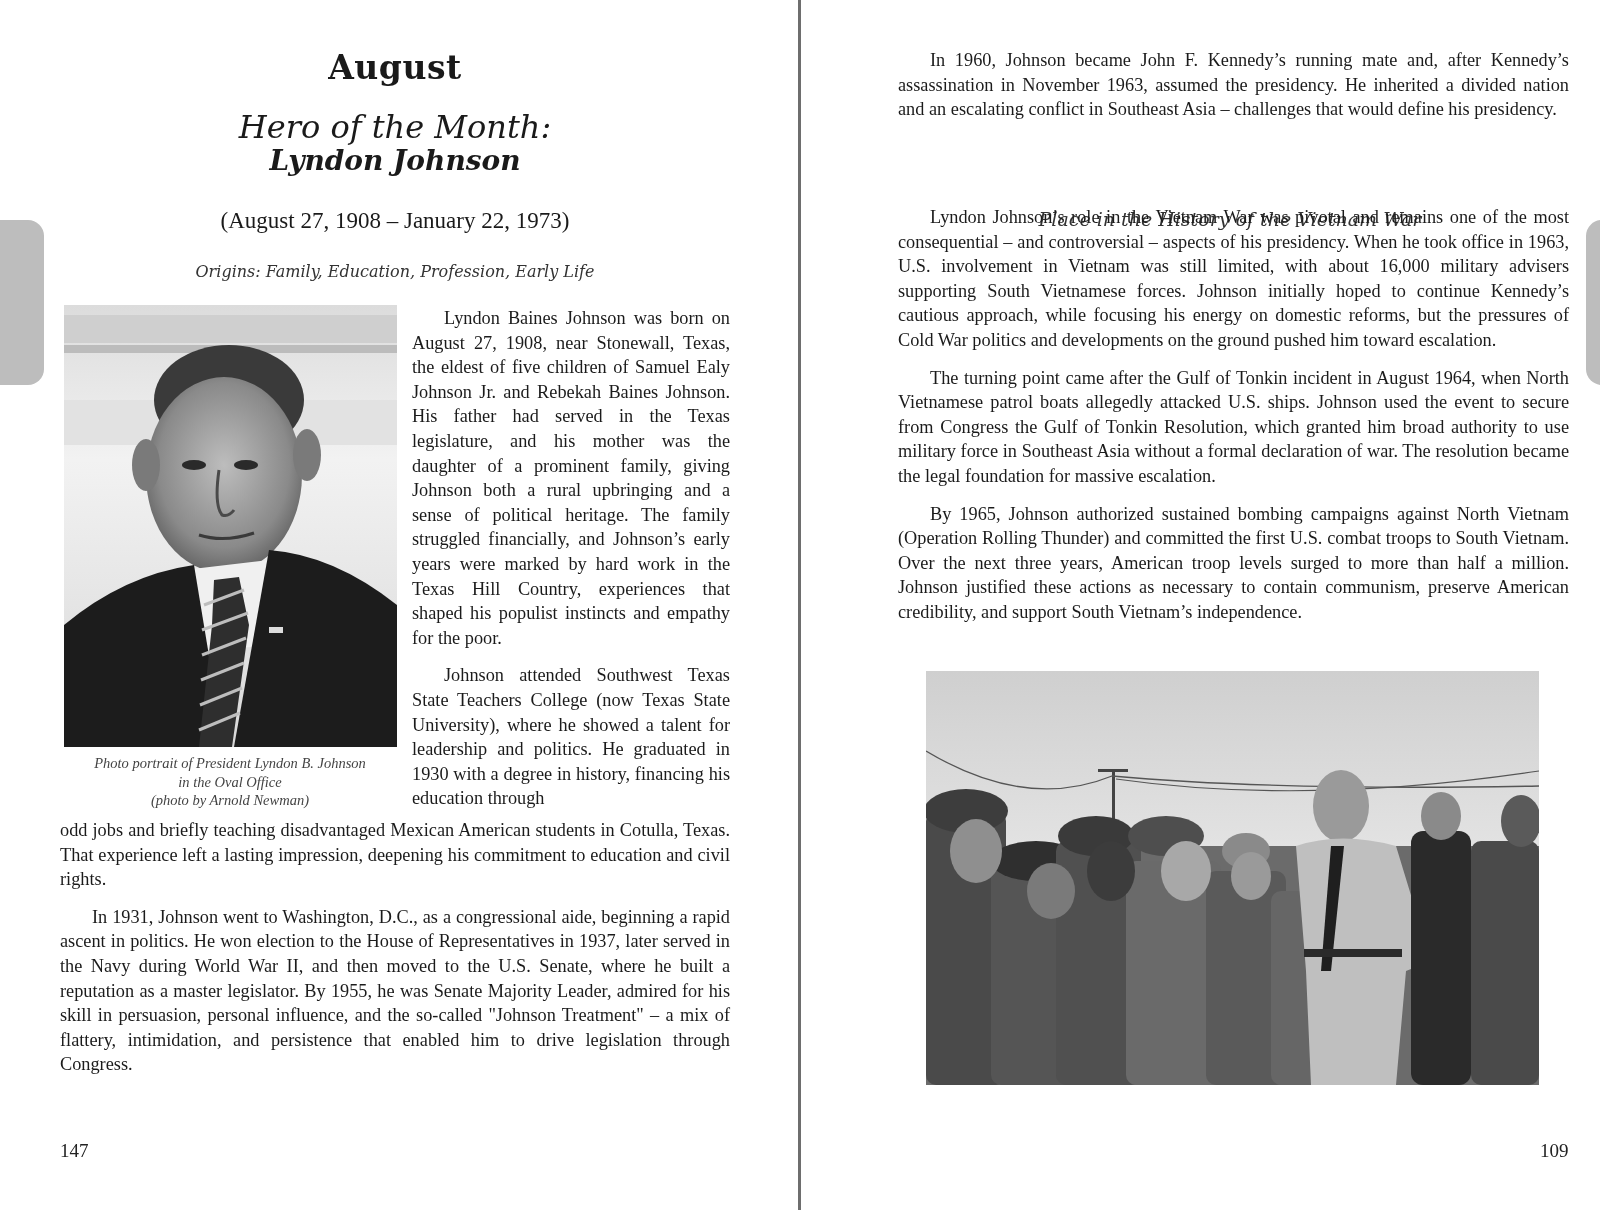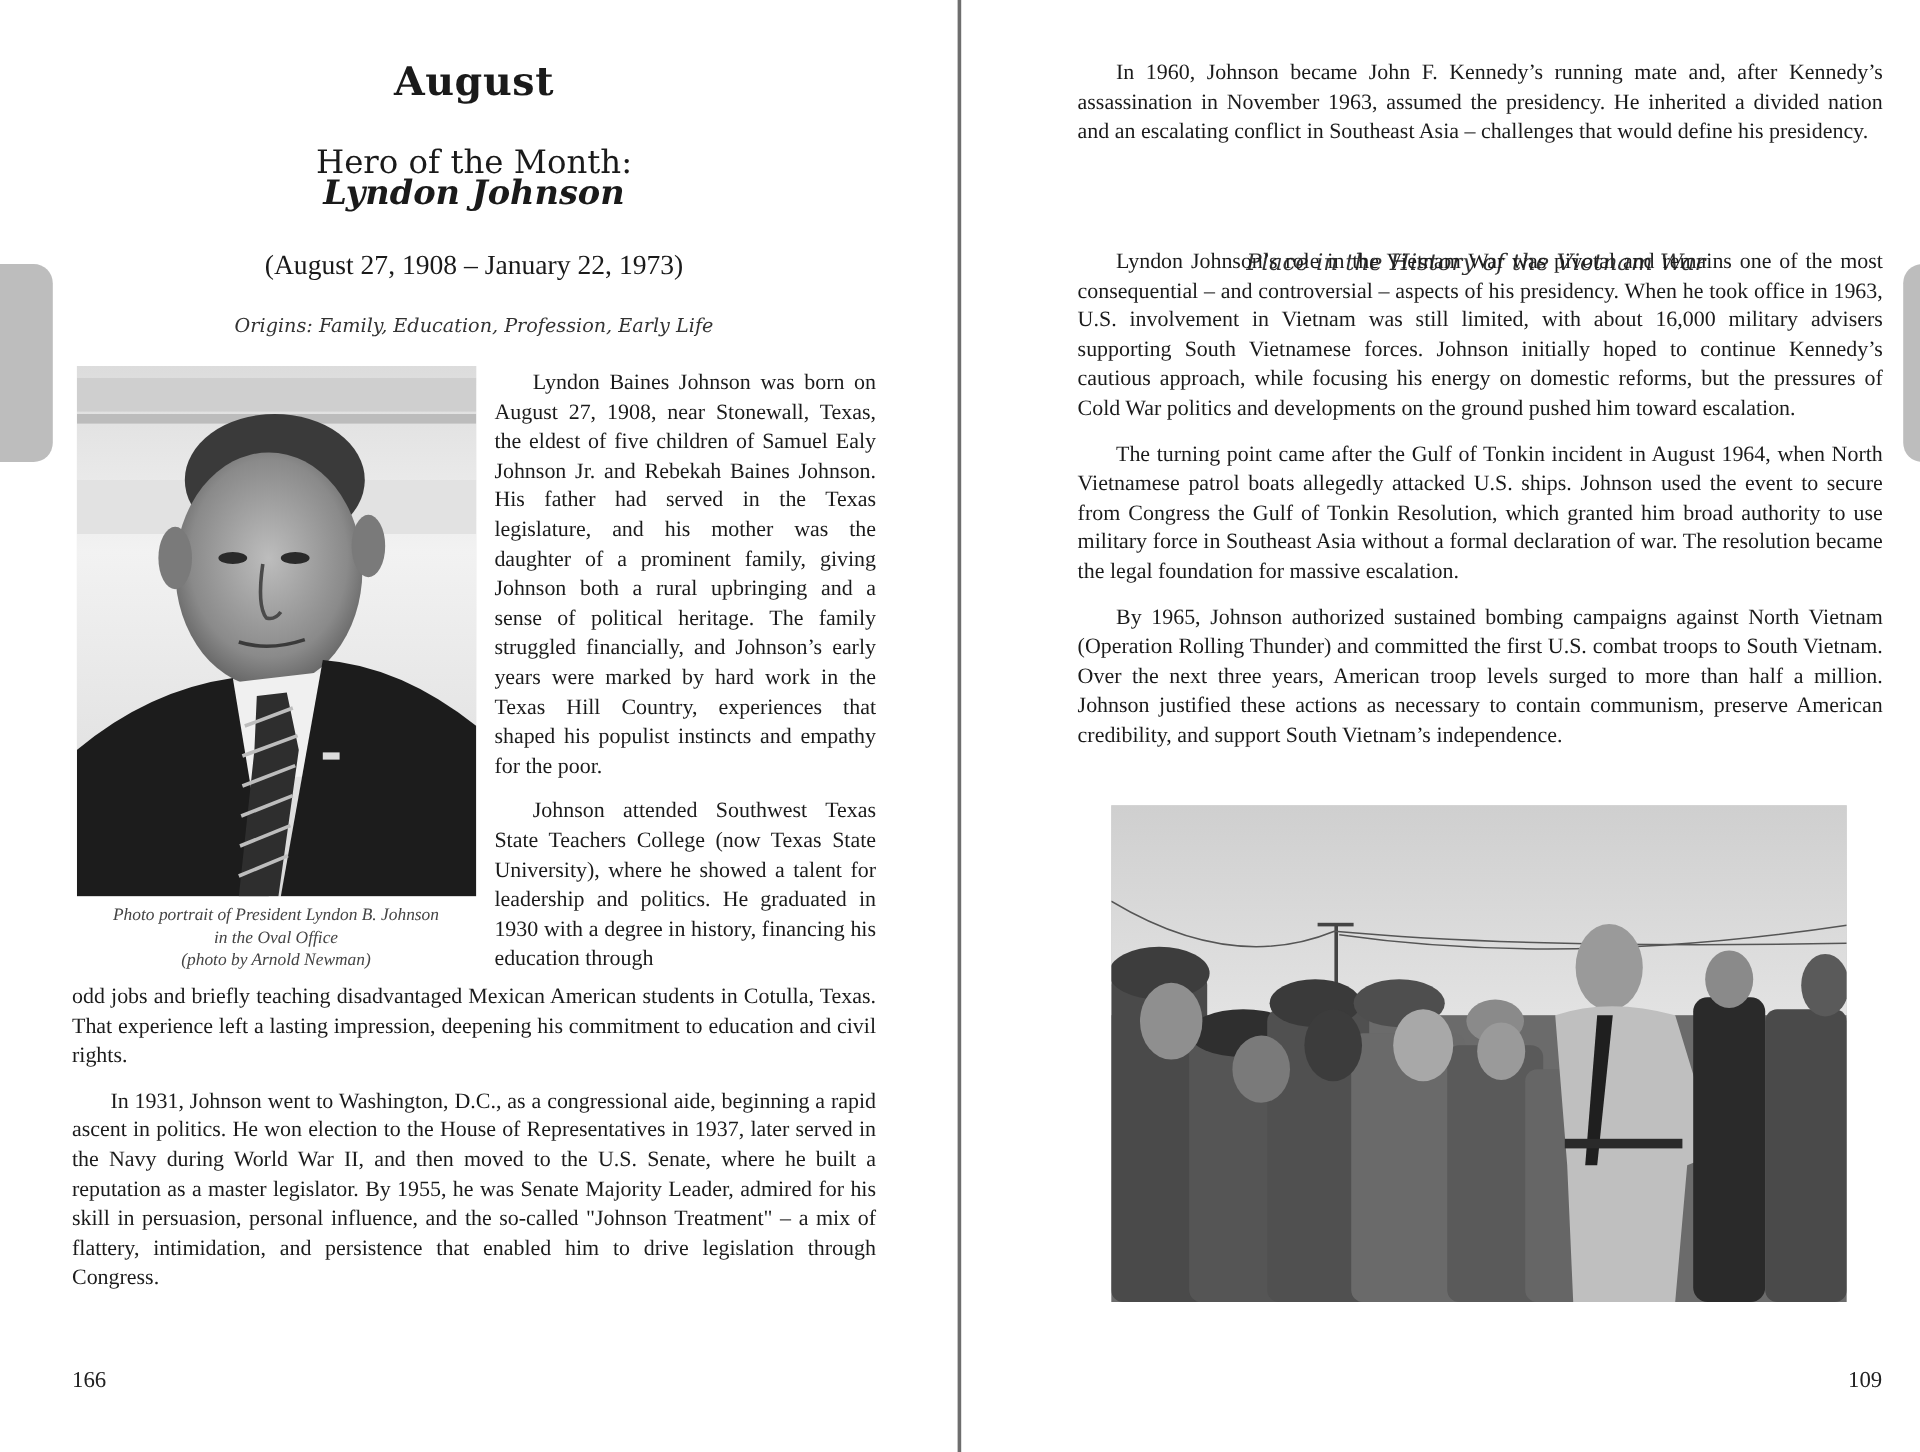--- a/index.html
+++ b/index.html
@@ -11,21 +11,21 @@
   .page-left { left:0; width:798px; }
   .page-right { left:830px; width:799px; }
   .gutter { position:absolute; left:798px; top:0; width:3px; height:1210px; background:#6e6e6e; }
 
   .thumb-tab { position:absolute; top:220px; height:165px; width:44px; background:#bdbdbd; }
   .thumb-tab.left { left:0; border-radius:0 16px 16px 0; }
   .thumb-tab.right { left:756px; border-radius:16px 0 0 16px; }
 
   .head-block { position:absolute; left:60px; width:670px; text-align:center; }
   .h-month { top:48px; font-family:"DejaVu Serif", serif; font-weight:bold; font-size:33px; letter-spacing:0.5px; }
-  .h-hero { top:120px; font-family:"DejaVu Serif", serif; font-size:27px; font-weight:normal; }
+  .h-hero { top:108px; font-family:"DejaVu Serif", serif; font-size:32px; font-weight:normal;font-style:italic; }
   .h-name { top:144px; font-family:"DejaVu Serif", serif; font-weight:bold; font-style:italic; font-size:28px; }
   .h-dates { top:208px; font-family:Liberation Serif, serif; font-size:23px; }
   .h-section { top:262px; font-family:"DejaVu Serif", serif; font-style:italic; font-size:16px; color:#333; }
 
   .body-text { font-size:18.3px; line-height:24.6px; text-align:justify; color:#1b1b1b; }
   .body-text p { margin:0; text-indent:32px; }
 
   .photo { position:absolute; overflow:hidden; background:#888; }
   .caption { position:absolute; text-align:center; font-style:italic; font-size:14.5px; line-height:18.5px; color:#444; }
 
@@ -103,21 +103,21 @@
   <div class="body-text" style="position:absolute; left:412px; top:306px; width:318px;">
     <p>Lyndon Baines Johnson was born on August 27, 1908, near Stonewall, Texas, the eldest of five children of Samuel Ealy Johnson Jr. and Rebekah Baines Johnson. His father had served in the Texas legislature, and his mother was the daughter of a prominent family, giving Johnson both a rural upbringing and a sense of political heritage. The family struggled financially, and Johnson’s early years were marked by hard work in the Texas Hill Country, experiences that shaped his populist instincts and empathy for the poor.</p>
     <p style="margin-top:13px;">Johnson attended Southwest Texas State Teachers College (now Texas State University), where he showed a talent for leadership and politics. He graduated in 1930 with a degree in history, financing his education through</p>
   </div>
 
   <div class="body-text" style="position:absolute; left:60px; top:818px; width:670px;">
     <p style="text-indent:0;">odd jobs and briefly teaching disadvantaged Mexican American students in Cotulla, Texas. That experience left a lasting impression, deepening his commitment to education and civil rights.</p>
     <p style="margin-top:13px;">In 1931, Johnson went to Washington, D.C., as a congressional aide, beginning a rapid ascent in politics. He won election to the House of Representatives in 1937, later served in the Navy during World War II, and then moved to the U.S. Senate, where he built a reputation as a master legislator. By 1955, he was Senate Majority Leader, admired for his skill in persuasion, personal influence, and the so-called "Johnson Treatment" – a mix of flattery, intimidation, and persistence that enabled him to drive legislation through Congress.</p>
   </div>
 
-  <div class="page-number" style="left:60px;">166</div>
+  <div class="page-number" style="left:60px;">147</div>
 </div>
 
 <div class="gutter"></div>
 
 <div class="page page-right">
   <div class="thumb-tab right"></div>
 
   <div class="body-text" style="position:absolute; left:68px; top:48px; width:671px;">
     <p>In 1960, Johnson became John F. Kennedy’s running mate and, after Kennedy’s assassination in November 1963, assumed the presidency. He inherited a divided nation and an escalating conflict in Southeast Asia – challenges that would define his presidency.</p>
   </div>

